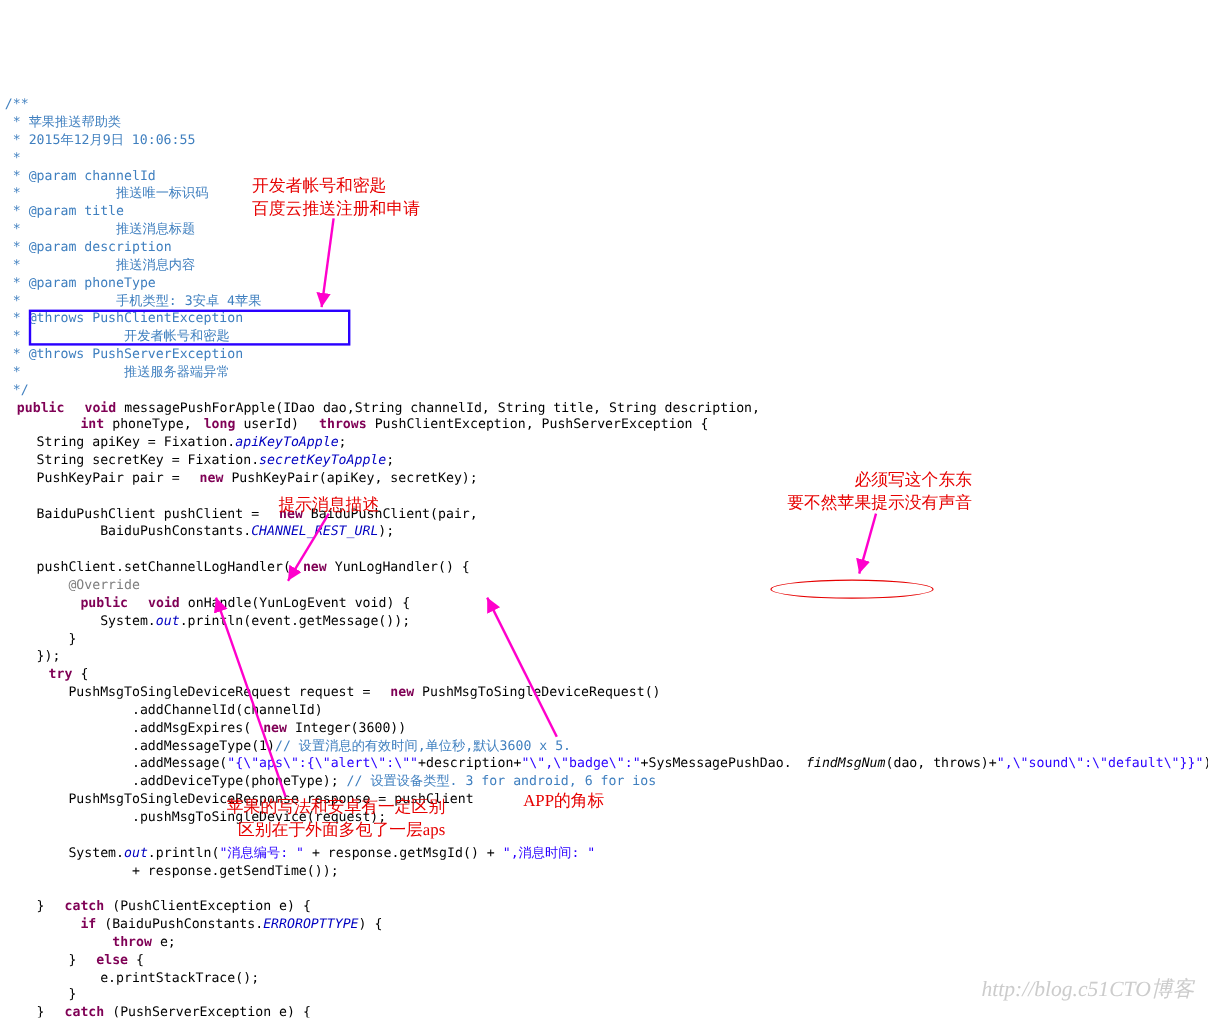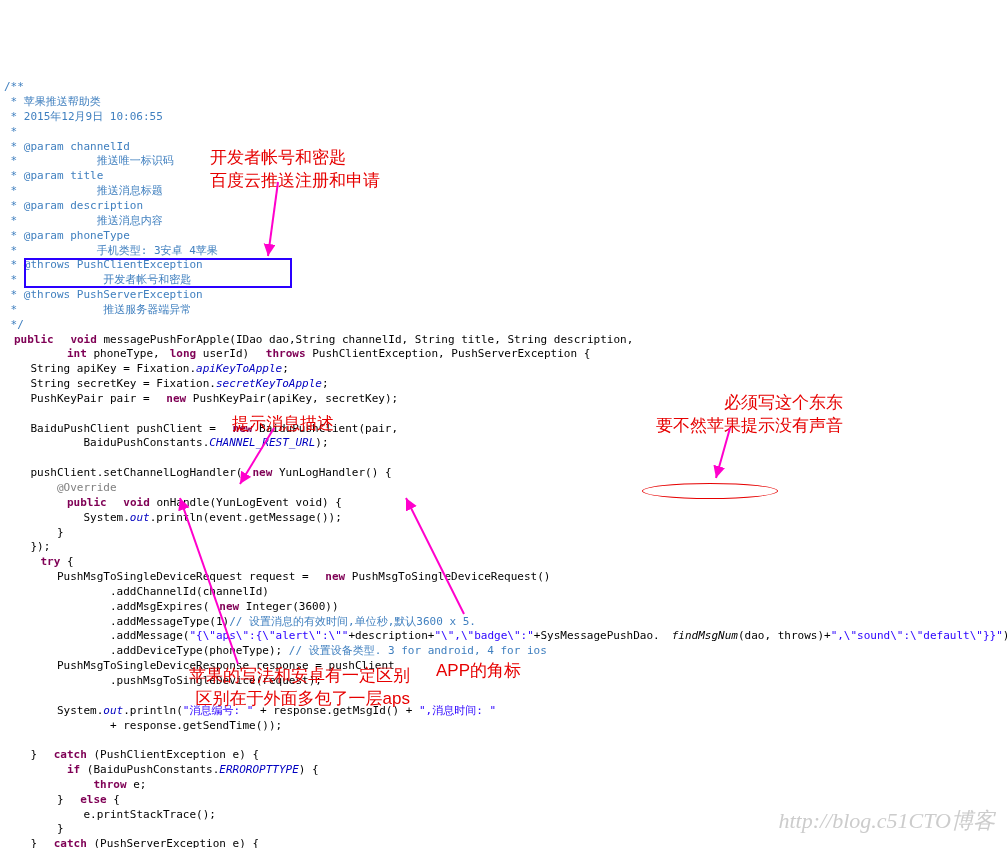--- a/index.html
+++ b/index.html
@@ -16,22 +16,22 @@
   position: relative;
 }
 .code { position: relative; }
 .kw { color: #7f0055; font-weight: bold; padding-left: 10px; }
 .cm { color: #3f7fbf; }
 .cmgray { color: #7f7f7f; }
 .str { color: #2a00ff; }
 .fld { color: #0000c0; font-style: italic; }
 .fld2 { color: #0000c0; font-style: italic; text-align: right; }
 .method { color: #000; font-style: italic; margin-left: 12px; }
-.ann-red { color: #e60000; font-family: Liberation Sans, sans-serif; font-size: 17px; position: absolute; }
-.watermark { position: absolute; bottom: 12px; right: 12px; color: #ccc; font-family: SimSun, serif; font-size: 22px; font-style: italic; }
+.ann-red { color: #e60000; font-family: Liberation Serif, serif; font-size: 14px; position: absolute; }
+.watermark { position: absolute; bottom: 12px; right: 12px; color: #ccc; font-family: SimSun, serif; font-size: 18px; font-style: italic; }
 .bluebox { position: absolute; border: 2px solid #2a00ff; }
 .arrow-svg { position: absolute; pointer-events: none; }
 .red-oval { position: absolute; border: 1px solid #e60000; border-radius: 50%; }
 </style>
 </head>
 <body>
 
 
 
 <div class="code">
@@ -66,21 +66,21 @@
 <span><span>        </span><span class="kw">public</span><span class="kw"> void</span><span> onHandle(YunLogEvent void) {</span></span>
 <span><span>            System.</span><span class="fld2">out</span><span>.println(event.getMessage());</span></span>
 <span>        }</span>
 <span>    });</span>
 <span><span>    </span><span class="kw">try</span><span> {</span></span>
 <span><span>        PushMsgToSingleDeviceRequest request = </span><span class="kw">new</span><span> PushMsgToSingleDeviceRequest()</span></span>
 <span>                .addChannelId(channelId)</span>
 <span><span>                .addMsgExpires(</span><span class="kw">new</span><span> Integer(3600))</span></span>
 <span><span>                .addMessageType(1)</span><span class="cm">// 设置消息的有效时间,单位秒,默认3600 x 5.</span></span>
 <span><span>                .addMessage(</span><span class="str">"{\"aps\":{\"alert\":\""</span><span>+description+</span><span class="str">"\",\"badge\":"</span><span>+SysMessagePushDao.</span><span class="method">findMsgNum</span><span>(dao, throws)+</span><span class="str">",\"sound\":\"default\"}}"</span><span>)</span><span class="cm">// 设置消息类型,0表示消息,1表示通知,默认为0.</span></span>
-<span><span>                .addDeviceType(phoneType); </span><span class="cm">// 设置设备类型. 3 for android, 4 for ios</span></span>
+<span><span>                .addDeviceType(phoneType); </span><span class="cm">// 设置设备类型. 3 for android, 6 for ios</span></span>
 <span>        PushMsgToSingleDeviceResponse response = pushClient</span>
 <span>                .pushMsgToSingleDevice(request);</span>
 <span></span>
 <span><span>        System.</span><span class="fld2">out</span><span>.println(</span><span class="str">"消息编号: "</span><span> + response.getMsgId() + </span><span class="str">",消息时间: "</span></span>
 <span>                + response.getSendTime());</span>
 <span></span>
 <span><span>    } </span><span class="kw">catch</span><span> (PushClientException e) {</span></span>
 <span><span>        </span><span class="kw">if</span><span> (BaiduPushConstants.</span><span class="fld">ERROROPTTYPE</span><span>) {</span></span>
 <span><span>            </span><span class="kw">throw</span><span> e;</span></span>
 <span><span>        } </span><span class="kw">else</span><span> {</span></span>

